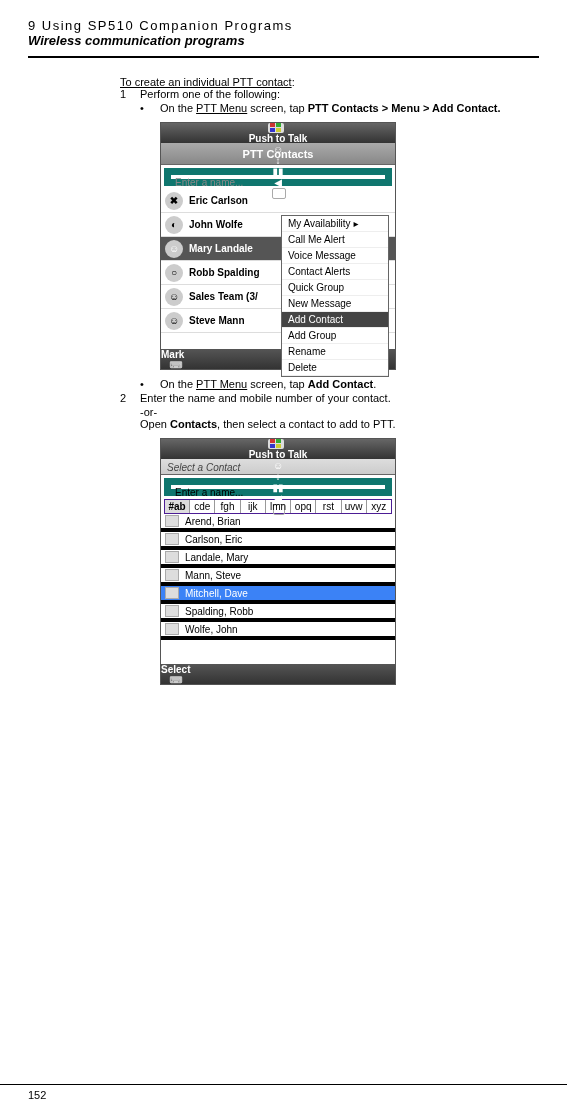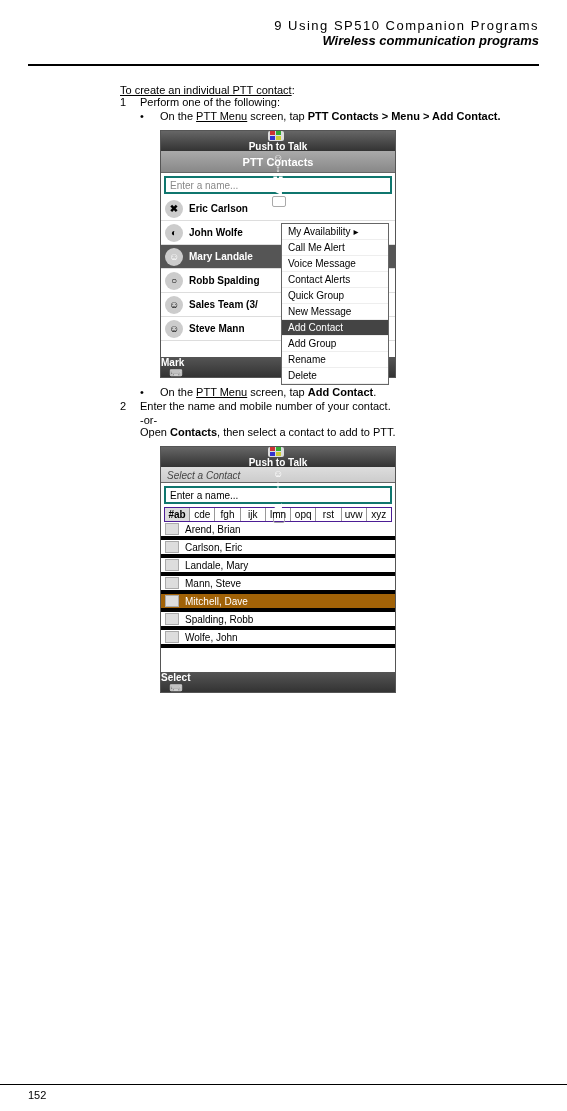--- a/index.html
+++ b/index.html
@@ -10,23 +10,22 @@
     width: 567px;
     height: 1111px;
     position: relative;
     background: #fff;
   }
   .page {
     padding: 18px 28px 12px 28px;
   }
   .hdr {
     border-bottom: 2px solid #000;
-    padding-bottom: 16px;
+    padding-bottom: 8px;
     margin-bottom: 18px;
-    text-align: right;
   }
   .hdr-line1 { font-size: 13px; letter-spacing: 1.5px; }
   .hdr-line2 { font-style: italic; font-size: 13px; font-weight: bold; }
   .content { margin-left: 92px; margin-right: 20px; }
   .u { text-decoration: underline; }
   .b { font-weight: bold; }
   .step { display: flex; margin-bottom: 2px; }
   .step-num { width: 20px; flex-shrink: 0; }
   .bullet { display: flex; margin-left: 20px; margin-bottom: 2px; }
   .bullet-dot { width: 20px; flex-shrink: 0; text-align: left; }
@@ -60,21 +59,21 @@
     color: #fff;
     font-weight: bold;
     text-align: center;
     height: 22px;
     line-height: 22px;
     font-size: 11px;
     border-bottom: 1px solid #666;
   }
   .band.sub { font-style: italic; font-weight: normal; color:#444; background: linear-gradient(#ddd,#ccc); height:16px; line-height:18px; text-align:left; padding-left:6px; font-size:10px;}
   .inputrow {
-    border: 2px solid #0f766e; margin: 3px; height: 18px; line-height: 16px;
+    border: 7px solid #0f766e; margin: 3px; height: 18px; line-height: 16px;
     padding: 0 4px; color: #888;
   }
   .listarea { position: relative; min-height: 160px; }
   .row {
     display: flex; align-items: center;
     height: 24px; border-bottom: 1px solid #ddd;
     padding: 0 4px;
     font-weight: bold;
   }
   .row .ricon {
@@ -96,21 +95,21 @@
     color:#fff; align-items:flex-start; font-weight:bold;flex-direction:column;
   }
   .softbar .l, .softbar .r { flex:1; text-align:center; }
   .softbar .m { width: 30px; text-align:center; font-size:9px; color:#ccc;}
   .tabs { display:flex; border:1px solid #4c1d95; margin:2px 3px 0 3px; }
   .tabs .t { flex:1; text-align:center; border-right:1px solid #999; padding:1px 0;}
   .tabs .t:first-child { background:#ddd; font-weight:bold;}
   .tabs .t:last-child { border-right:none;}
   .clist .crow { display:flex; align-items:center; height:18px; border-bottom:4px solid #000000; padding:0 4px;}
   .clist .crow .cicon { width:14px; height:12px; background:#ddd; border:1px solid #aaa; margin-right:6px;}
-  .clist .crow.sel { background:#a16207; color:#fff; }
+  .clist .crow.sel { background:#3b82f6; color:#fff; }
   .footer {
     position: absolute; bottom: 10px; left: 0; right: 0;
     padding: 4px 28px 0 28px; border-top: 1px solid #000;
     font-size: 11px;
   }
   svg { display:block; }
 </style>
 </head>
 <body>
 

